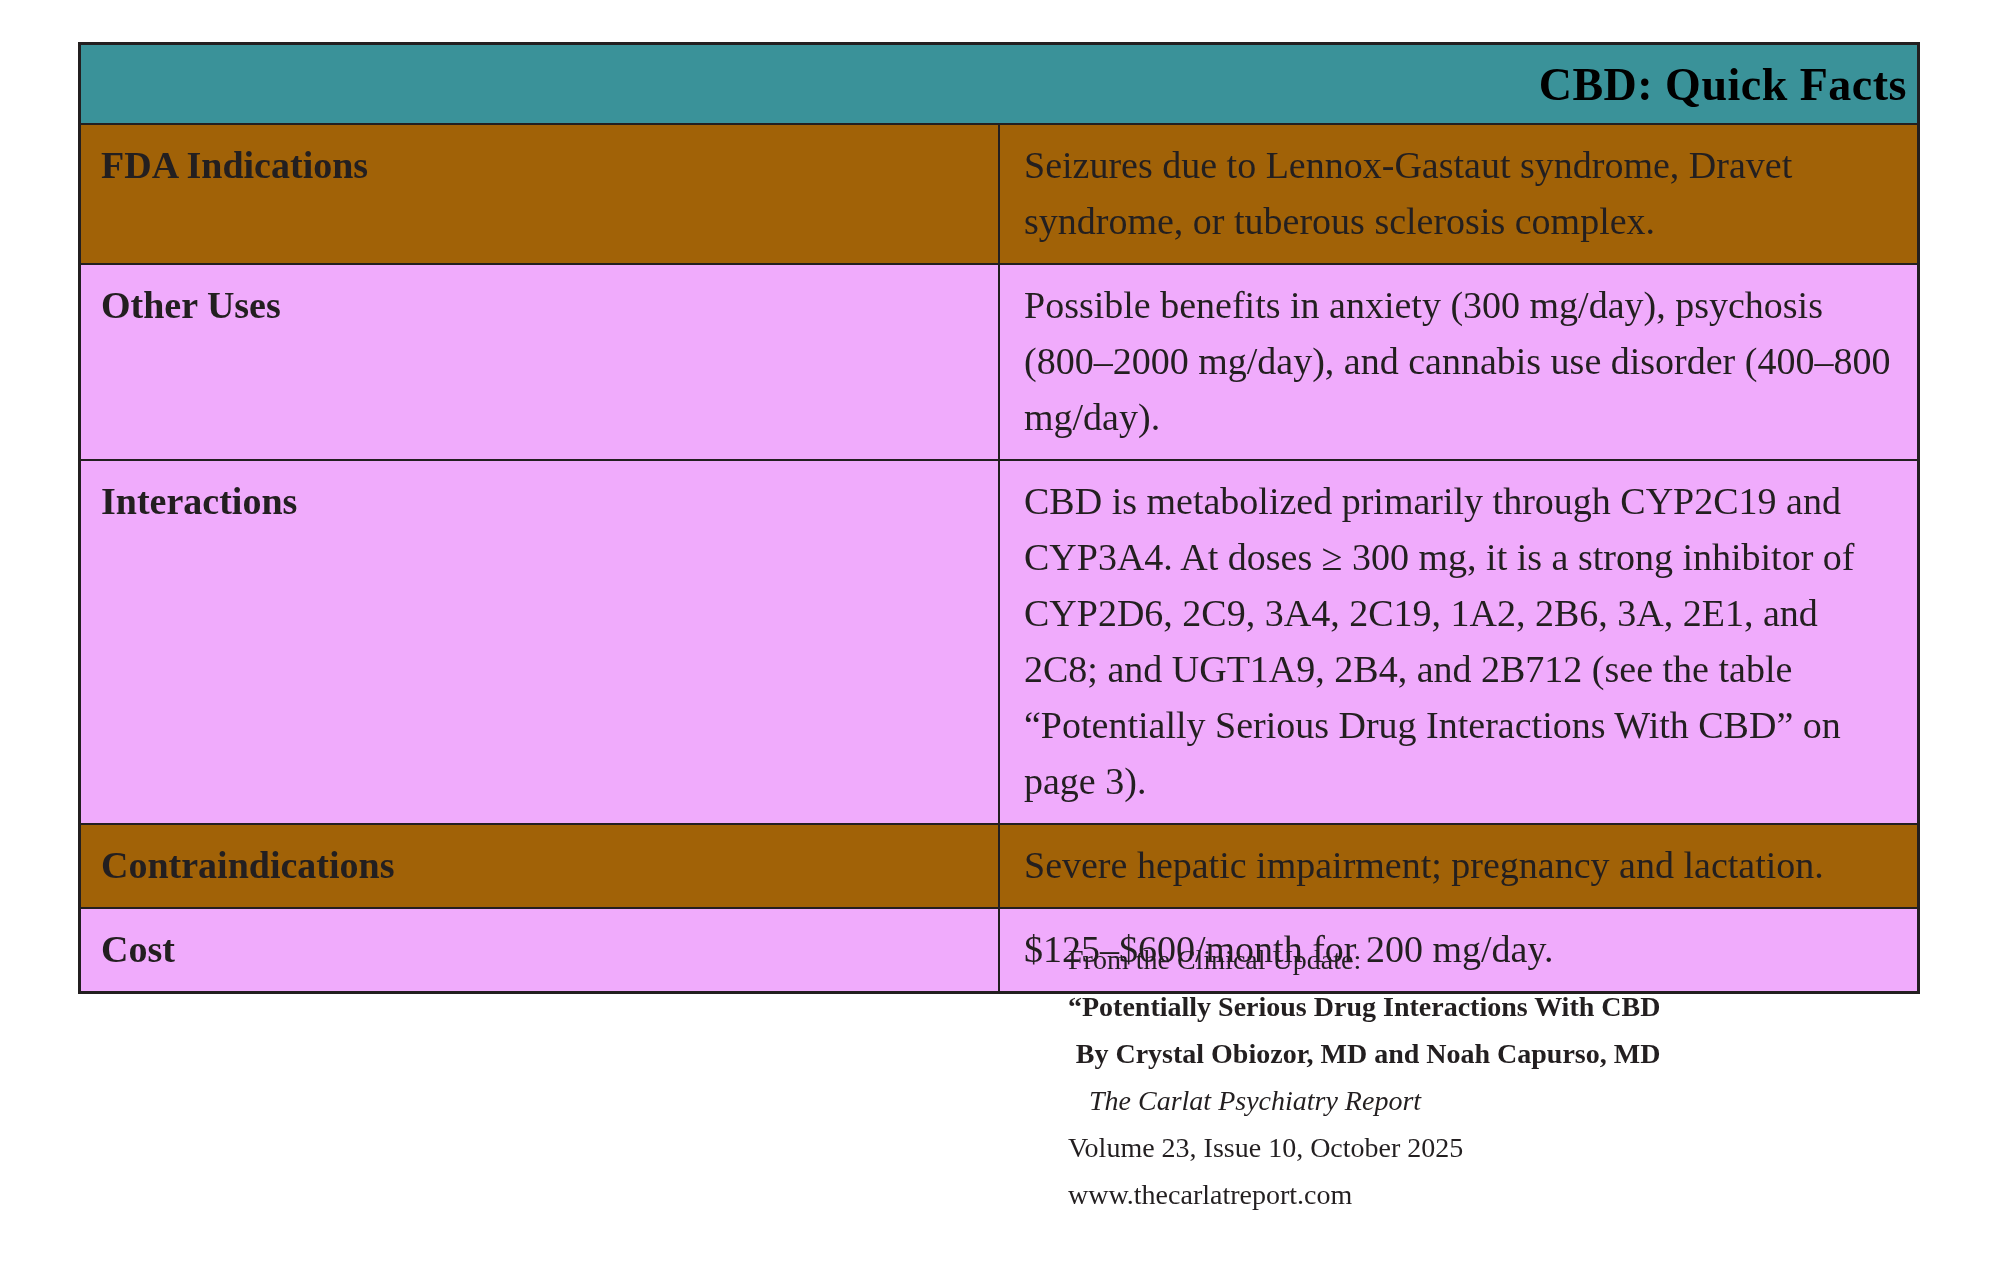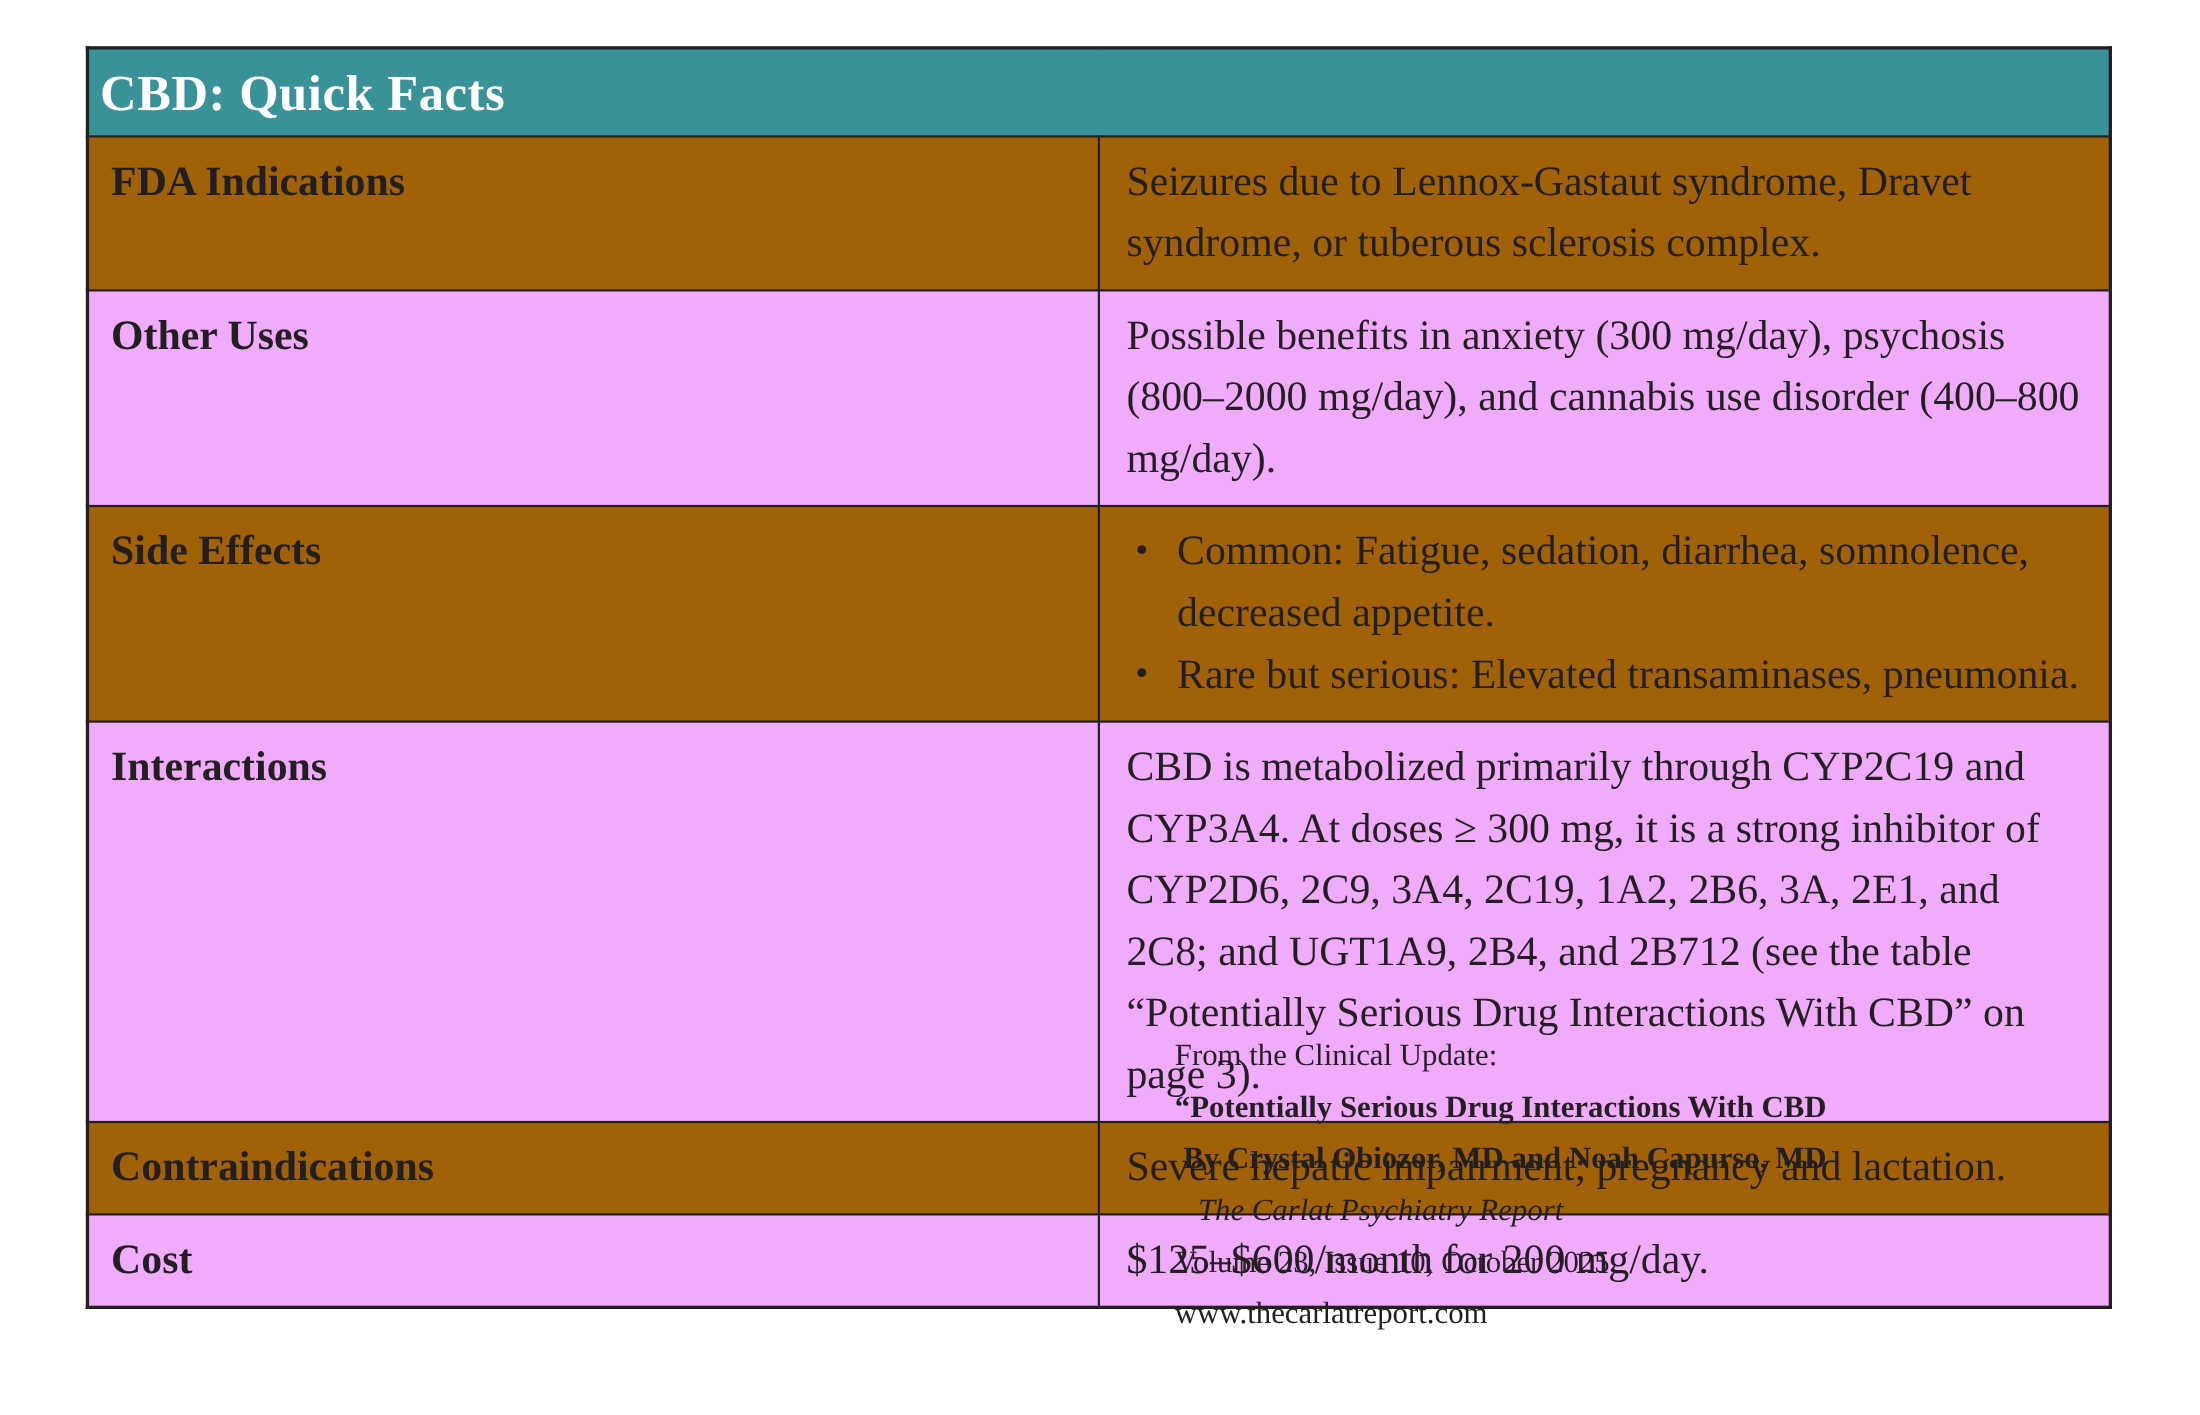--- a/index.html
+++ b/index.html
@@ -26,24 +26,24 @@
   }
   table.facts-table th,
   table.facts-table td {
     border: 2px solid #231f20;
   }
   table.facts-table {
     border: 3px solid #231f20;
   }
   th.title-cell {
     background: #3a9299;
-    color: #ffffff;
+    color: #000000;
     font-size: 46px;
     font-weight: bold;
-    text-align: left;
+    text-align: right;
     height: 74px;
     padding: 2px 10px;
     letter-spacing: 0.5px;
     border-bottom: 3px solid #231f20;
   }
   td {
     vertical-align: top;
     font-size: 38px;
     line-height: 56px;
     padding: 12px 24px 14px 24px;
@@ -100,29 +100,20 @@
     </thead>
     <tbody>
       <tr class="shaded">
         <td class="label-cell">FDA Indications</td>
         <td class="value-cell">Seizures due to Lennox-Gastaut syndrome, Dravet syndrome, or tuberous sclerosis complex.</td>
       </tr>
       <tr class="plain">
         <td class="label-cell">Other Uses</td>
         <td class="value-cell">Possible benefits in anxiety (300 mg/day), psychosis (800–2000 mg/day), and cannabis use disorder (400–800 mg/day).</td>
       </tr>
-      <tr class="shaded">
-        <td class="label-cell">Side Effects</td>
-        <td class="value-cell">
-          <ul class="bullet-list">
-            <li>Common: Fatigue, sedation, diarrhea, somnolence, decreased appetite.</li>
-            <li>Rare but serious: Elevated transaminases, pneumonia.</li>
-          </ul>
-        </td>
-      </tr>
       <tr class="plain">
         <td class="label-cell">Interactions</td>
         <td class="value-cell">CBD is metabolized primarily through CYP2C19 and CYP3A4. At doses ≥ 300 mg, it is a strong inhibitor of CYP2D6, 2C9, 3A4, 2C19, 1A2, 2B6, 3A, 2E1, and 2C8; and UGT1A9, 2B4, and 2B712 (see the table “Potentially Serious Drug Interactions With CBD” on page 3).</td>
       </tr>
       <tr class="shaded">
         <td class="label-cell">Contraindications</td>
         <td class="value-cell">Severe hepatic impairment; pregnancy and lactation.</td>
       </tr>
       <tr class="plain">
         <td class="label-cell">Cost</td>

